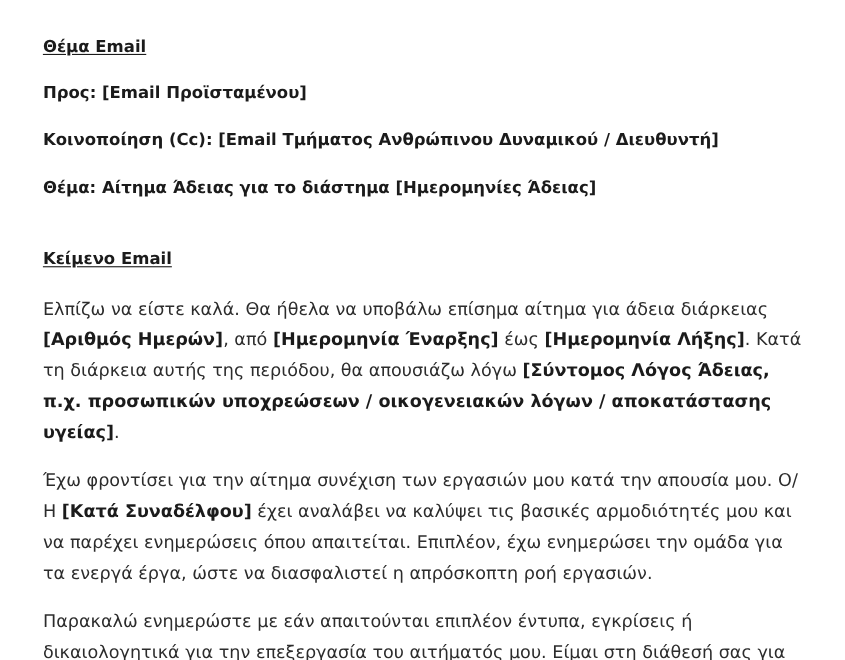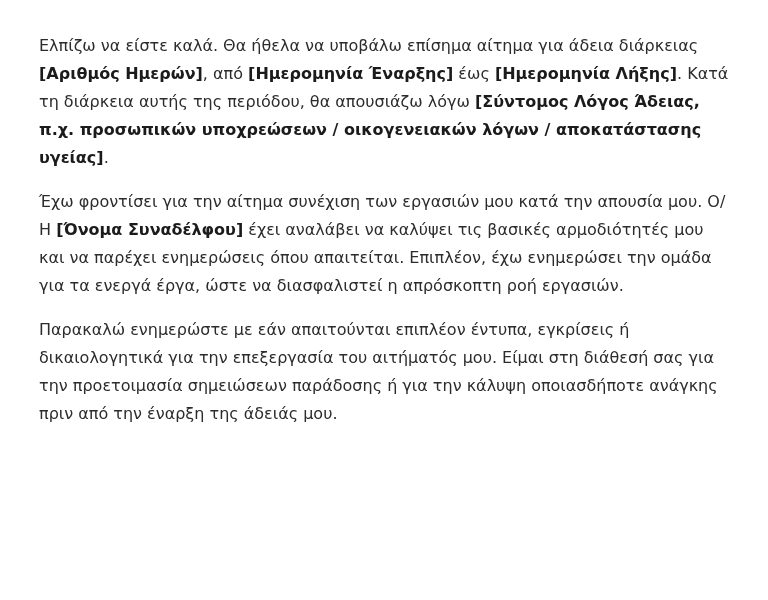--- a/index.html
+++ b/index.html
@@ -70,25 +70,33 @@
     font-weight: bold;
     color: #1b1b1b;
   }
 </style>
 </head>
 <body>
 
 <div class="page">
   <div class="doc-block">
 
+    <div class="header-group">
+      <div class="section-heading"><span class="u">Θέμα Email</span></div>
+
+      <div class="meta-line">Προς: [Email Προϊσταμένου]</div>
+      <div class="meta-line">Κοινοποίηση (Cc): [Email Τμήματος Ανθρώπινου Δυναμικού / Διευθυντή]</div>
+      <div class="meta-line">Θέμα: Αίτημα Άδειας για το διάστημα [Ημερομηνίες Άδειας]</div>
+    </div>
 
     <div>
+      <div class="section-heading"><span class="u">Κείμενο Email</span></div>
 
 
       <div id="paragraphs">
           <p class="body-para"><span>Ελπίζω να είστε καλά. Θα ήθελα να υποβάλω επίσημα αίτημα για άδεια διάρκειας </span><b>[Αριθμός Ημερών]</b><span>, από </span><b>[Ημερομηνία Έναρξης]</b><span> έως </span><b>[Ημερομηνία Λήξης]</b><span>. Κατά τη διάρκεια αυτής της περιόδου, θα απουσιάζω λόγω </span><b>[Σύντομος Λόγος Άδειας, π.χ. προσωπικών υποχρεώσεων / οικογενειακών λόγων / αποκατάστασης υγείας]</b><span>.</span></p>
-          <p class="body-para"><span>Έχω φροντίσει για την αίτημα συνέχιση των εργασιών μου κατά την απουσία μου. Ο/Η </span><b>[Όνομα Συναδέλφου]</b><span> έχει αναλάβει να καλύψει τις βασικές αρμοδιότητές μου και να παρέχει ενημερώσεις όπου απαιτείται. Επιπλέον, έχω ενημερώσει την ομάδα για τα ενεργά έργα, ώστε να διασφαλιστεί η απρόσκοπτη ροή εργασιών.</span></p>
+          <p class="body-para"><span>Έχω φροντίσει για την αίτημα συνέχιση των εργασιών μου κατά την απουσία μου. Ο/Η </span><b>[Κατά Συναδέλφου]</b><span> έχει αναλάβει να καλύψει τις βασικές αρμοδιότητές μου και να παρέχει ενημερώσεις όπου απαιτείται. Επιπλέον, έχω ενημερώσει την ομάδα για τα ενεργά έργα, ώστε να διασφαλιστεί η απρόσκοπτη ροή εργασιών.</span></p>
           <p class="body-para"><span>Παρακαλώ ενημερώστε με εάν απαιτούνται επιπλέον έντυπα, εγκρίσεις ή δικαιολογητικά για την επεξεργασία του αιτήματός μου. Είμαι στη διάθεσή σας για την προετοιμασία σημειώσεων παράδοσης ή για την κάλυψη οποιασδήποτε ανάγκης πριν από την έναρξη της άδειάς μου.</span></p>
         </div>
     </div>
 
   </div>
 </div>
 
 </body></html>

